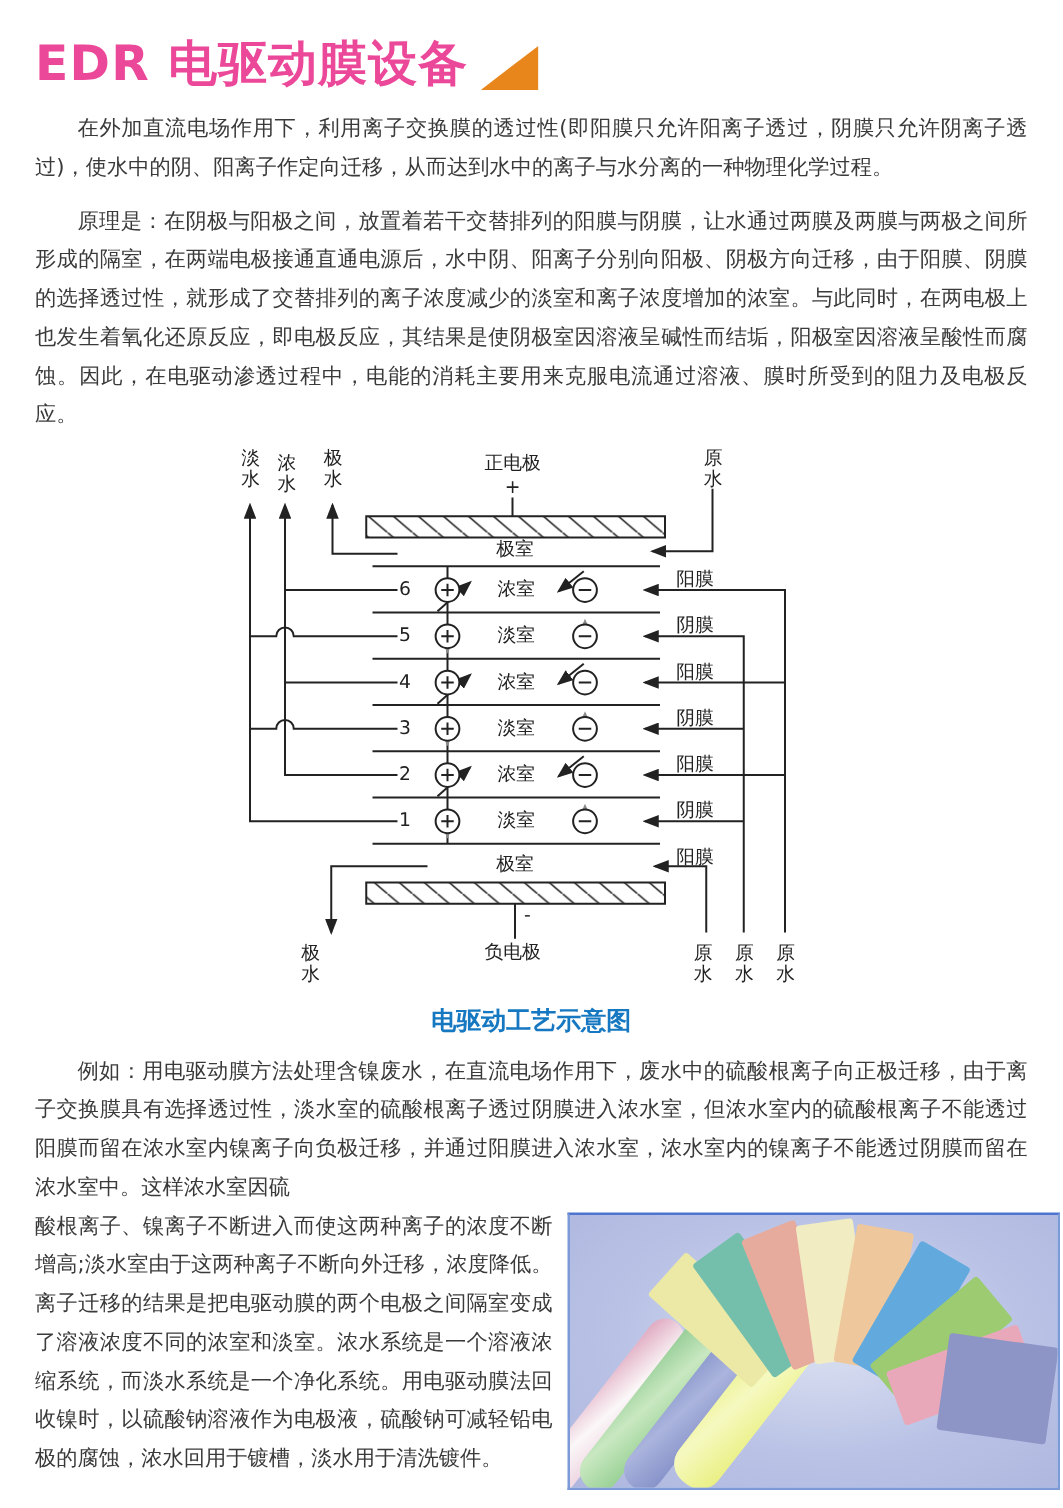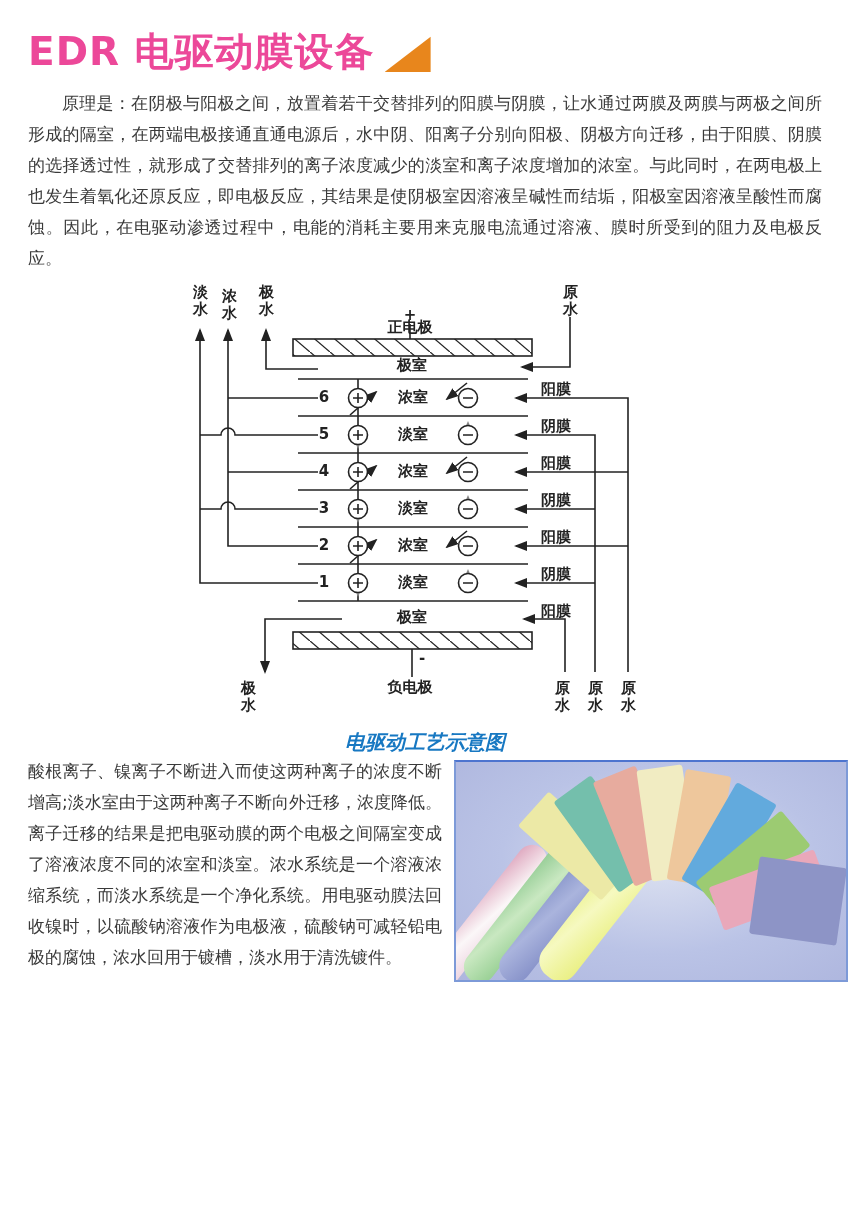--- a/index.html
+++ b/index.html
@@ -13,23 +13,23 @@
   .triangle{display:inline-block;width:46px;height:36px;background:#e8861c;clip-path:polygon(0% 100%,100% 100%,100% 2%);margin:0 0 4px 10px;}
 
   .section-heading{margin-top:32px;font-size:19px;font-weight:bold;color:#1469b3;line-height:24px;}
 
   p.body-text{margin:12px 0 0 0;font-size:17px;line-height:31px;text-align:justify;text-indent:2em;color:#3a3a3a;}
   p.no-indent{text-indent:0;}
 
   
   .diagram{position:relative;width:490px;height:440px;margin:10px 0 0 142px;}
   .diagram svg{position:absolute;left:0;top:0;}
-  .dl{position:absolute;font-size:15px;font-weight:700;color:#222;line-height:17px;text-align:center;white-space:nowrap;}
+  .dl{position:absolute;font-size:15px;font-weight:400;color:#222;line-height:17px;text-align:center;white-space:nowrap;}
   .dl.v{white-space:normal;word-break:break-all;width:17px;}
-  .caption{margin-top:4px;text-align:center;font-size:20px;font-weight:bold;color:#1778c2;line-height:28px;font-style:italic;}
+  .caption{margin-top:4px;text-align:center;font-size:20px;font-weight:bold;color:#1778c2;line-height:28px;}
 
   .example-full{line-height:31px;}
   .wrap-row{display:flex;align-items:flex-start;}
   .example-left{flex:1 1 auto;line-height:37px;margin-top:0 !important;min-width:0;}
 
   
   .photo{position:relative;flex:0 0 auto;width:390px;height:218px;margin:4px -26px 0 12px;
          background:radial-gradient(ellipse at 52% 45%, #dde2f1 0%, #bac3e6 55%, #aeb6de 100%);
          border:2px solid #7d9ad8;border-top-color:#4d74cf;overflow:hidden;}
   .roll{position:absolute;border-radius:18px;}
@@ -38,20 +38,21 @@
 </head>
 <body>
 
 <div class="page">
 
   <div class="title-row">
     <span class="title">EDR 电驱动膜设备</span>
     <span class="triangle"></span>
   </div>
 
+  <p class="body-text">在外加直流电场作用下，利用离子交换膜的透过性(即阳膜只允许阳离子透过，阴膜只允许阴离子透过)，使水中的阴、阳离子作定向迁移，从而达到水中的离子与水分离的一种物理化学过程。</p>
   <p class="body-text">原理是：在阴极与阳极之间，放置着若干交替排列的阳膜与阴膜，让水通过两膜及两膜与两极之间所形成的隔室，在两端电极接通直通电源后，水中阴、阳离子分别向阳极、阴极方向迁移，由于阳膜、阴膜的选择透过性，就形成了交替排列的离子浓度减少的淡室和离子浓度增加的浓室。与此同时，在两电极上也发生着氧化还原反应，即电极反应，其结果是使阴极室因溶液呈碱性而结垢，阳极室因溶液呈酸性而腐蚀。因此，在电驱动渗透过程中，电能的消耗主要用来克服电流通过溶液、膜时所受到的阻力及电极反应。</p>
 
   <div class="diagram">
     <svg width="490" height="440" viewBox="0 0 490 440">
       <defs>
         <pattern id="hatch" patternUnits="userSpaceOnUse" width="20" height="17">
           <line x1="0" y1="0" x2="20" y2="17" stroke="#222" stroke-width="1.3"></line>
         </pattern>
         <marker id="ar" markerUnits="userSpaceOnUse" markerWidth="13" markerHeight="10" refX="11" refY="5" orient="auto">
           <path d="M0,0 L13,5 L0,10 Z" fill="#222"></path>
@@ -141,21 +142,21 @@
           <circle cx="298" cy="262" r="9.5"></circle>
             <circle cx="298" cy="299" r="9.5"></circle>
           <path d="M293,114 H303 M293,151 H303 M293,188 H303 M293,225 H303 M293,262 H303 M293,299 H303"></path>
         </g>
       </g>
     </svg>
 
     <span class="dl v" style="left:22px;top:0;">淡水</span>
     <span class="dl v" style="left:50px;top:4px;text-align:right;">浓水</span>
     <span class="dl v" style="left:88px;top:0;">极水</span>
-    <span class="dl" style="left:207px;top:4px;width:66px;margin-top:31px;">正电极</span>
+    <span class="dl" style="left:207px;top:4px;width:66px;">正电极</span>
     <span class="dl" style="left:232px;top:23px;width:16px;">+</span>
     <span class="dl v" style="left:392px;top:0;">原水</span>
     <span class="dl" style="left:220px;top:73px;width:44px;">极室</span>
 
     <span class="dl" style="left:366px;top:97px;width:40px;">阳膜</span>
     <span class="dl" style="left:366px;top:134px;width:40px;">阴膜</span>
     <span class="dl" style="left:366px;top:171px;width:40px;">阳膜</span>
     <span class="dl" style="left:366px;top:208px;width:40px;">阴膜</span>
     <span class="dl" style="left:366px;top:245px;width:40px;">阳膜</span>
     <span class="dl" style="left:366px;top:282px;width:40px;">阴膜</span>
@@ -178,20 +179,21 @@
     <span class="dl" style="left:244px;top:366px;width:16px;">-</span>
     <span class="dl" style="left:207px;top:395px;width:66px;">负电极</span>
     <span class="dl v" style="left:70px;top:396px;">极水</span>
     <span class="dl v" style="left:384px;top:396px;">原水</span>
     <span class="dl v" style="left:417px;top:396px;">原水</span>
     <span class="dl v" style="left:450px;top:396px;">原水</span>
   </div>
 
   <div class="caption">电驱动工艺示意图</div>
 
+  <p class="body-text example-full">例如：用电驱动膜方法处理含镍废水，在直流电场作用下，废水中的硫酸根离子向正极迁移，由于离子交换膜具有选择透过性，淡水室的硫酸根离子透过阴膜进入浓水室，但浓水室内的硫酸根离子不能透过阳膜而留在浓水室内镍离子向负极迁移，并通过阳膜进入浓水室，浓水室内的镍离子不能透过阴膜而留在浓水室中。这样浓水室因硫</p>
 
   <div class="wrap-row">
     <p class="body-text no-indent example-left">酸根离子、镍离子不断进入而使这两种离子的浓度不断增高;淡水室由于这两种离子不断向外迁移，浓度降低。离子迁移的结果是把电驱动膜的两个电极之间隔室变成了溶液浓度不同的浓室和淡室。浓水系统是一个溶液浓缩系统，而淡水系统是一个净化系统。用电驱动膜法回收镍时，以硫酸钠溶液作为电极液，硫酸钠可减轻铅电极的腐蚀，浓水回用于镀槽，淡水用于清洗镀件。</p>
 
     <div class="photo">
       <div class="roll" style="left:18px;top:68px;width:30px;height:170px;transform:rotate(38deg);background:linear-gradient(100deg,#dea6be,#fbf7f8 55%,#edd3e0);"></div>
       <div class="roll" style="left:55px;top:52px;width:32px;height:185px;transform:rotate(38deg);background:linear-gradient(100deg,#8cc88e,#c9e8c1 50%,#96cf92);"></div>
       <div class="roll" style="left:95px;top:38px;width:32px;height:200px;transform:rotate(38deg);background:linear-gradient(100deg,#7e8cc4,#aab4dd 50%,#8590c8);"></div>
       <div class="roll" style="left:138px;top:22px;width:40px;height:215px;transform:rotate(38deg);background:linear-gradient(100deg,#e7ee7a,#f6f9c0 50%,#e9ef80);"></div>
 

